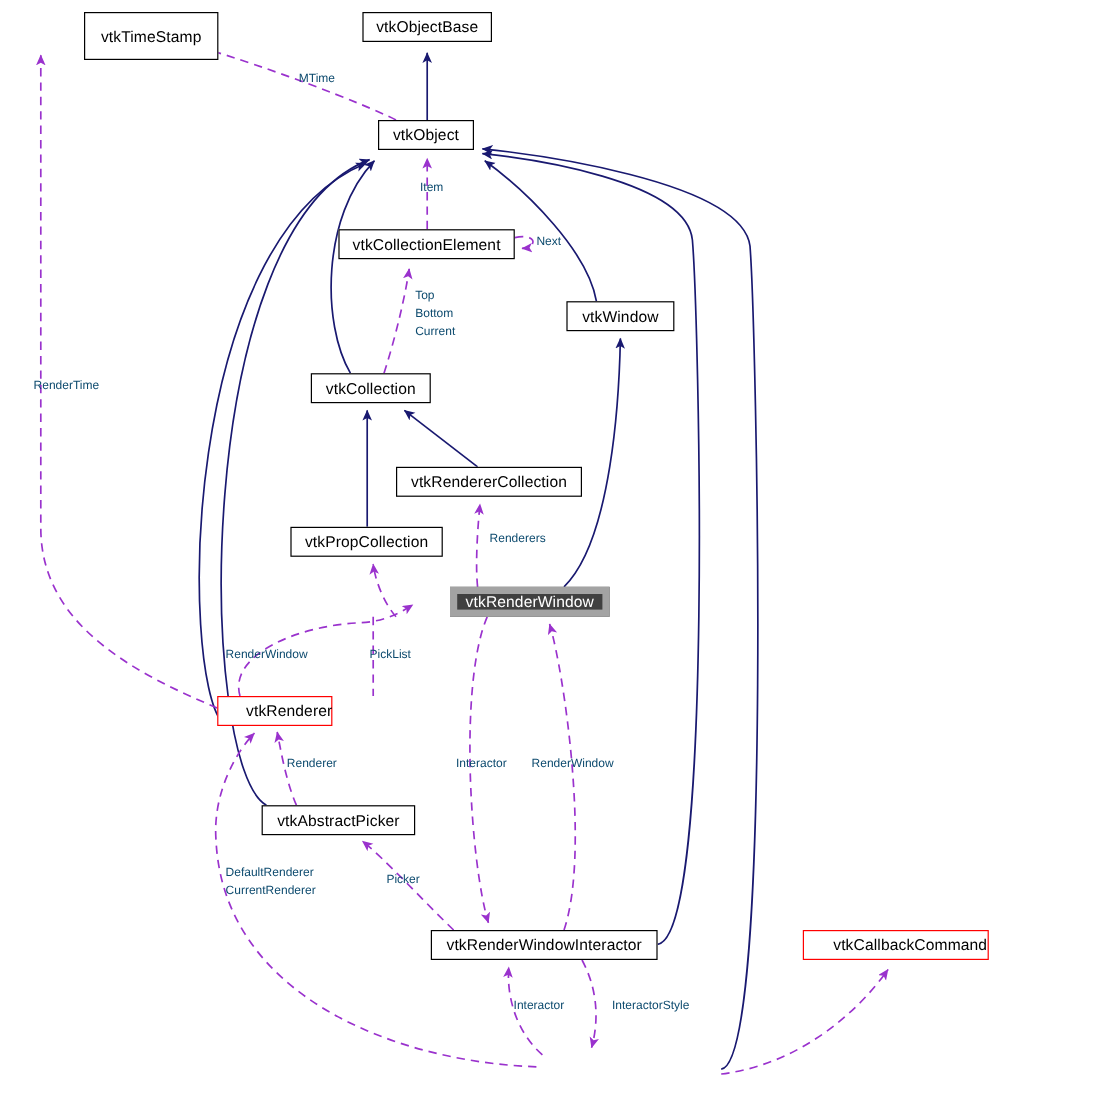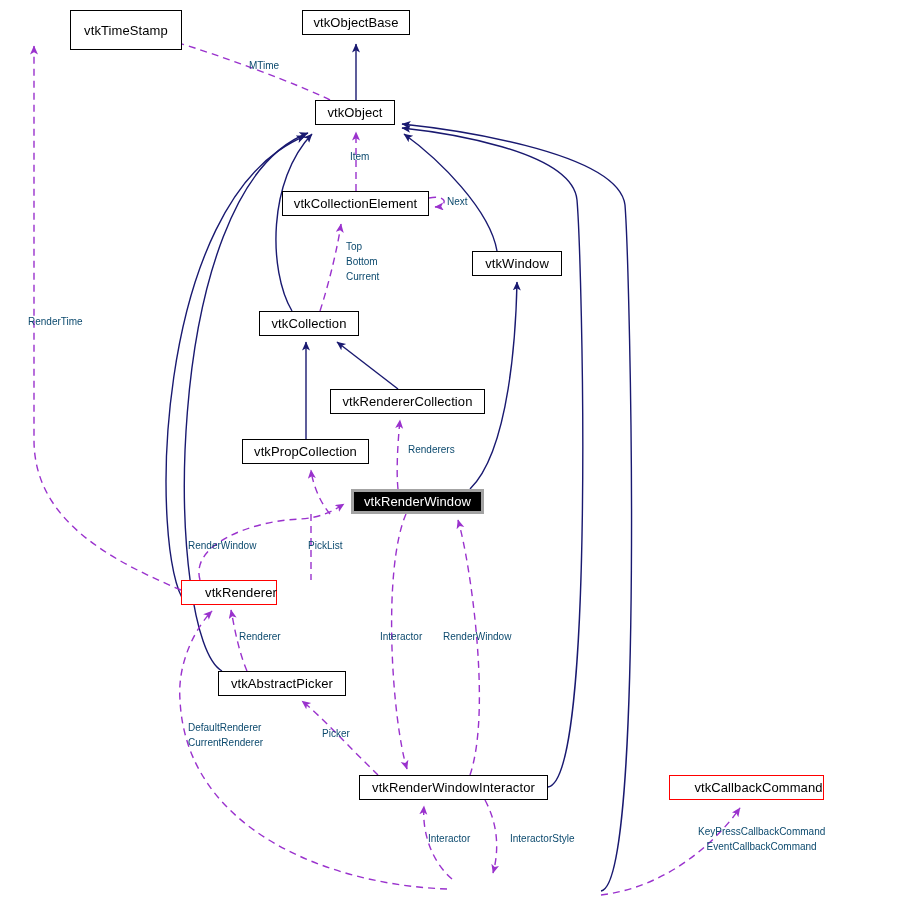--- a/index.html
+++ b/index.html
@@ -30,23 +30,24 @@
     justify-content: center;
     background: #ffffff;
     border: 1px solid #000000;
     font-size: 13px;
     color: #000000;
     white-space: nowrap;
     letter-spacing: 0.1px;
     z-index: 5;
   }
   .node.highlight {
-    background: #000000;
+    background: #404040;
     color: #ffffff;
-    border: 3px solid #a3a3a3;
+    border: 6px solid #a3a3a3;
+    margin-left: 24px;
   }
   .node.red {
     border: 1px solid #ff0000;
     padding-left: 24px;
   }
   .edge-label {
     position: absolute;
     font-size: 10px;
     color: #0c4a6e;
     white-space: pre;
@@ -209,16 +210,14 @@
 
   <div class="edge-label" style="left:188px;top:720px;">DefaultRenderer
 CurrentRenderer</div>
 
   <div class="edge-label" style="left:322px;top:726px;">Picker</div>
 
   <div class="edge-label" style="left:428px;top:831px;">Interactor</div>
 
   <div class="edge-label" style="left:510px;top:831px;">InteractorStyle</div>
 
-  <div class="edge-label" style="left:698px;top:824px;text-align:center;">KeyPressCallbackCommand
-EventCallbackCommand</div>
 
 </div>
 
 </body></html>

